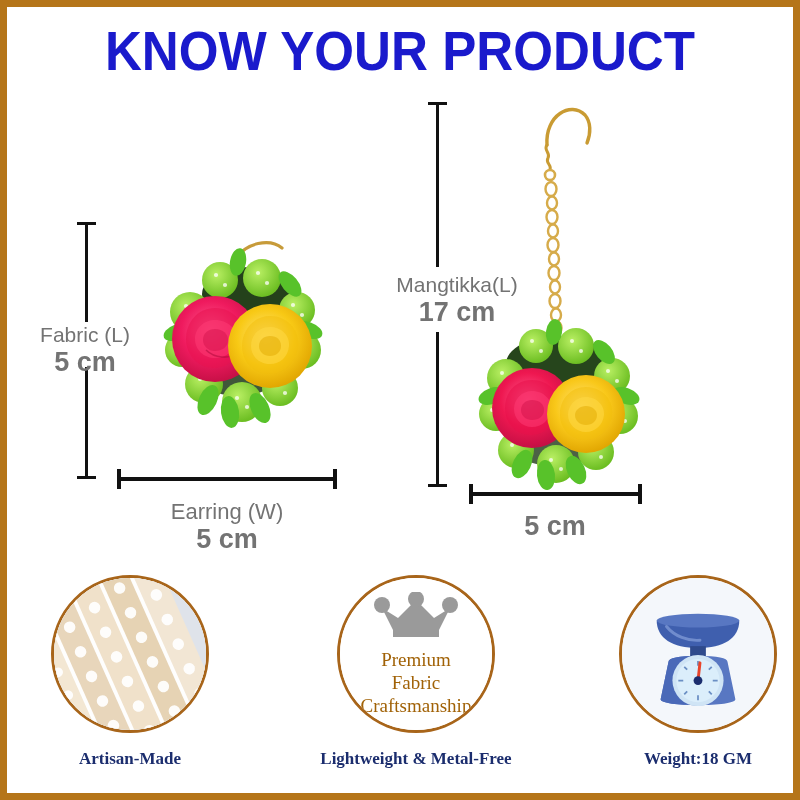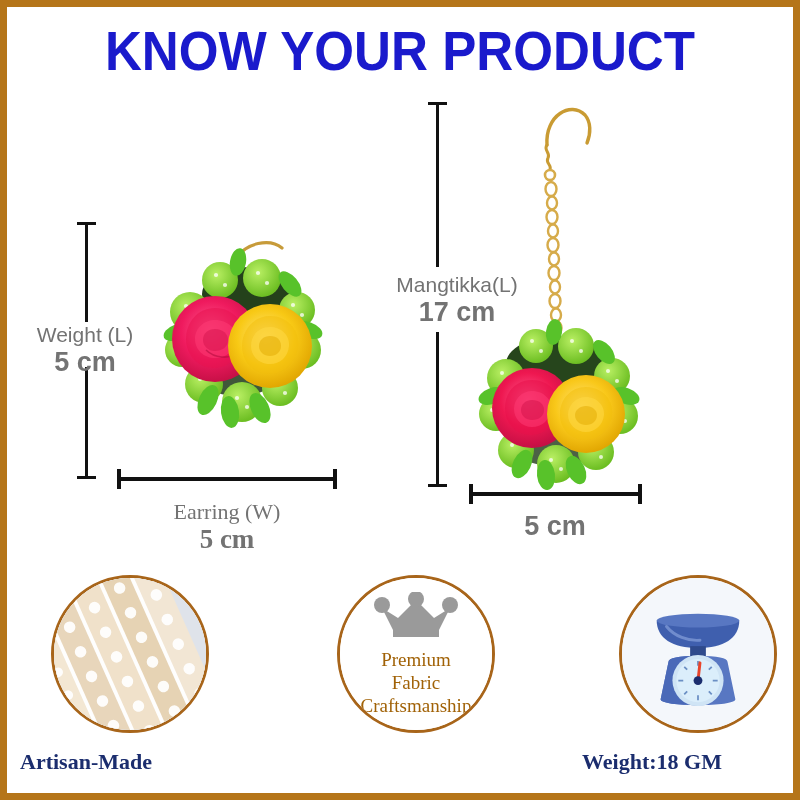--- a/index.html
+++ b/index.html
@@ -103,26 +103,26 @@
   
   .badge {
     position: absolute;
     border-radius: 50%;
     border: 3px solid #a8651a;
     overflow: hidden;
     box-sizing: border-box;
   }
   .badge-caption {
     position: absolute;
-    text-align: left;
+    text-align: center;
     color: #1b २d6e;
     color: #1b2d6e;
     font-family: "Liberation Serif", serif;
     font-weight: bold;
-    font-size: 22px;
+    font-size: 17px;
     white-space: nowrap;
   }
 
   .lace-bg { position: absolute; inset: 0; background: #dfe3ea; }
   .crown-badge-inner {
     position: absolute; inset: 0;
     display: flex;
     flex-direction: column;
     align-items: center;
     justify-content: center;
@@ -149,21 +149,21 @@
 
 <div id="page">
  <div class="inner">
 
   <div class="title">KNOW YOUR PRODUCT</div>
 
   <div class="dim-v no-bot" style="left:78px; top:215px; height:100px;"></div>
   <div class="dim-v no-top" style="left:78px; top:360px; height:112px;"></div>
 
   <div class="dim-label" style="left:-12px; top:315px; width:180px;">
-    <span>Weight (L)</span>
+    <span>Fabric (L)</span>
     <span class="val">5 cm</span>
   </div>
 
   <div class="cluster" style="left:135px; top:225px; width:190px; height:205px;">
     <svg viewBox="0 0 190 205" xmlns="http://www.w3.org/2000/svg">
       <defs>
         <radialGradient id="eRose" cx="45%" cy="40%" r="62%">
           <stop offset="0%" stop-color="#ff5c8f"></stop>
           <stop offset="55%" stop-color="#ef1a5e"></stop>
           <stop offset="100%" stop-color="#c40f45"></stop>
@@ -242,21 +242,21 @@
         <circle cx="128" cy="114" r="42" fill="url(#eYellow)"></circle>
         <path d="M128 84 C146 84, 158 99, 156 115 C154 131, 141 142, 127 142 C112 142, 100 130, 100 114 C100 98, 112 84, 128 84 Z" fill="#f2bd0c" opacity="0.5"></path>
         <path d="M128 95 C140 95, 148 104, 147 114 C146 125, 138 132, 128 132 C117 132, 109 124, 109 114 C109 103, 117 95, 128 95 Z" fill="#ffd943" opacity="0.55"></path>
         <path d="M128 104 C135 104, 139 108, 139 114 C139 120, 134 124, 128 124 C122 124, 117 120, 117 114 C117 108, 122 104, 128 104 Z" fill="#e2a900" opacity="0.5"></path>
       </g>
     </svg>
   </div>
 
   <div class="dim-h" style="left:110px; top:470px; width:220px;"></div>
 
-  <div class="dim-label wide" style="left:110px; top:492px; width:220px;font-family:Liberation Serif, serif;">
+  <div class="dim-label wide" style="left:110px; top:492px; width:220px;">
     <span>Earring (W)</span>
     <span class="val">5 cm</span>
   </div>
 
   <div class="dim-v no-bot" style="left:429px; top:95px; height:165px;"></div>
   <div class="dim-v no-top" style="left:429px; top:325px; height:155px;"></div>
 
   <div class="dim-label" style="left:370px; top:265px; width:160px;">
     <span>Mangtikka(L)</span>
     <span class="val">17  cm</span>
@@ -442,20 +442,21 @@
         <circle cx="76" cy="13" r="8" fill="#9a9a9a"></circle>
         <rect x="19" y="38" width="46" height="7" fill="#9a9a9a"></rect>
       </svg>
       <div class="crown-text">
         <div>Premium</div>
         <div>Fabric</div>
         <div>Craftsmanship</div>
       </div>
     </div>
   </div>
+  <div class="badge-caption" style="left:244px; top:742px; width:330px;">Lightweight &amp; Metal-Free</div>
 
   <div class="badge" style="left:612px; top:568px; width:158px; height:158px;">
     <div class="scale-badge-inner">
       <svg viewBox="0 0 120 120" style="width:118px;height:118px;display:block;" xmlns="http://www.w3.org/2000/svg">
 
         <path d="M18 26 L102 26 C102 44, 86 54, 60 54 C34 54, 18 44, 18 26 Z" fill="#3f5fae"></path>
         <ellipse cx="60" cy="26" rx="42" ry="7" fill="#5877c2"></ellipse>
         <path d="M28 32 C36 42, 50 47, 62 46" fill="none" stroke="#7d97d4" stroke-width="3" stroke-linecap="round" opacity="0.8"></path>
 
         <rect x="52" y="52" width="16" height="12" fill="#2f4a8c"></rect>

